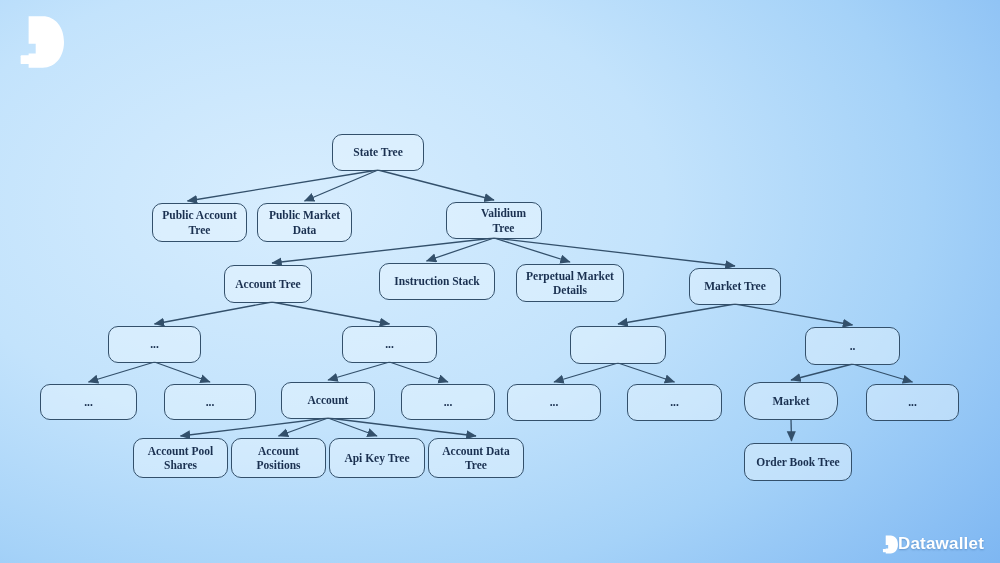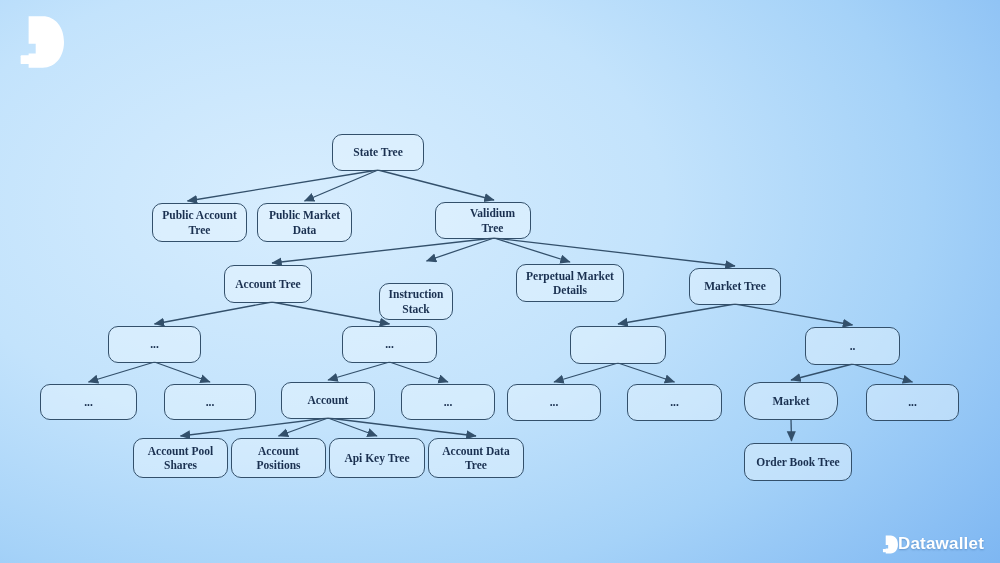--- a/index.html
+++ b/index.html
@@ -96,27 +96,27 @@
     <div id="nodes">
         <div class="node" style="left: 332px; top: 134px; width: 92px; height: 37px;">
           <span>State Tree</span>
         </div>
         <div class="node" style="left: 140px; top: 203px; width: 95px; height: 39px; margin-left: 12px;">
           <span>Public Account Tree</span>
         </div>
         <div class="node" style="left: 257px; top: 203px; width: 95px; height: 39px;">
           <span>Public Market Data</span>
         </div>
-        <div class="node" style="left: 435px; top: 202px; width: 96px; height: 37px; padding-left: 24px;">
+        <div class="node" style="left: 446px; top: 202px; width: 96px; height: 37px; padding-left: 24px;">
           <span>Validium Tree</span>
         </div>
         <div class="node" style="left: 224px; top: 265px; width: 88px; height: 38px;">
           <span>Account Tree</span>
         </div>
-        <div class="node" style="left: 379px; top: 263px; width: 74px; height: 37px; margin-top: 20px;">
+        <div class="node" style="left: 379px; top: 263px; width: 116px; height: 37px;">
           <span>Instruction Stack</span>
         </div>
         <div class="node" style="left: 516px; top: 264px; width: 108px; height: 38px;">
           <span>Perpetual Market Details</span>
         </div>
         <div class="node" style="left: 689px; top: 268px; width: 92px; height: 37px;">
           <span>Market Tree</span>
         </div>
         <div class="node" style="left: 108px; top: 326px; width: 93px; height: 37px;">
           <span>...</span>

